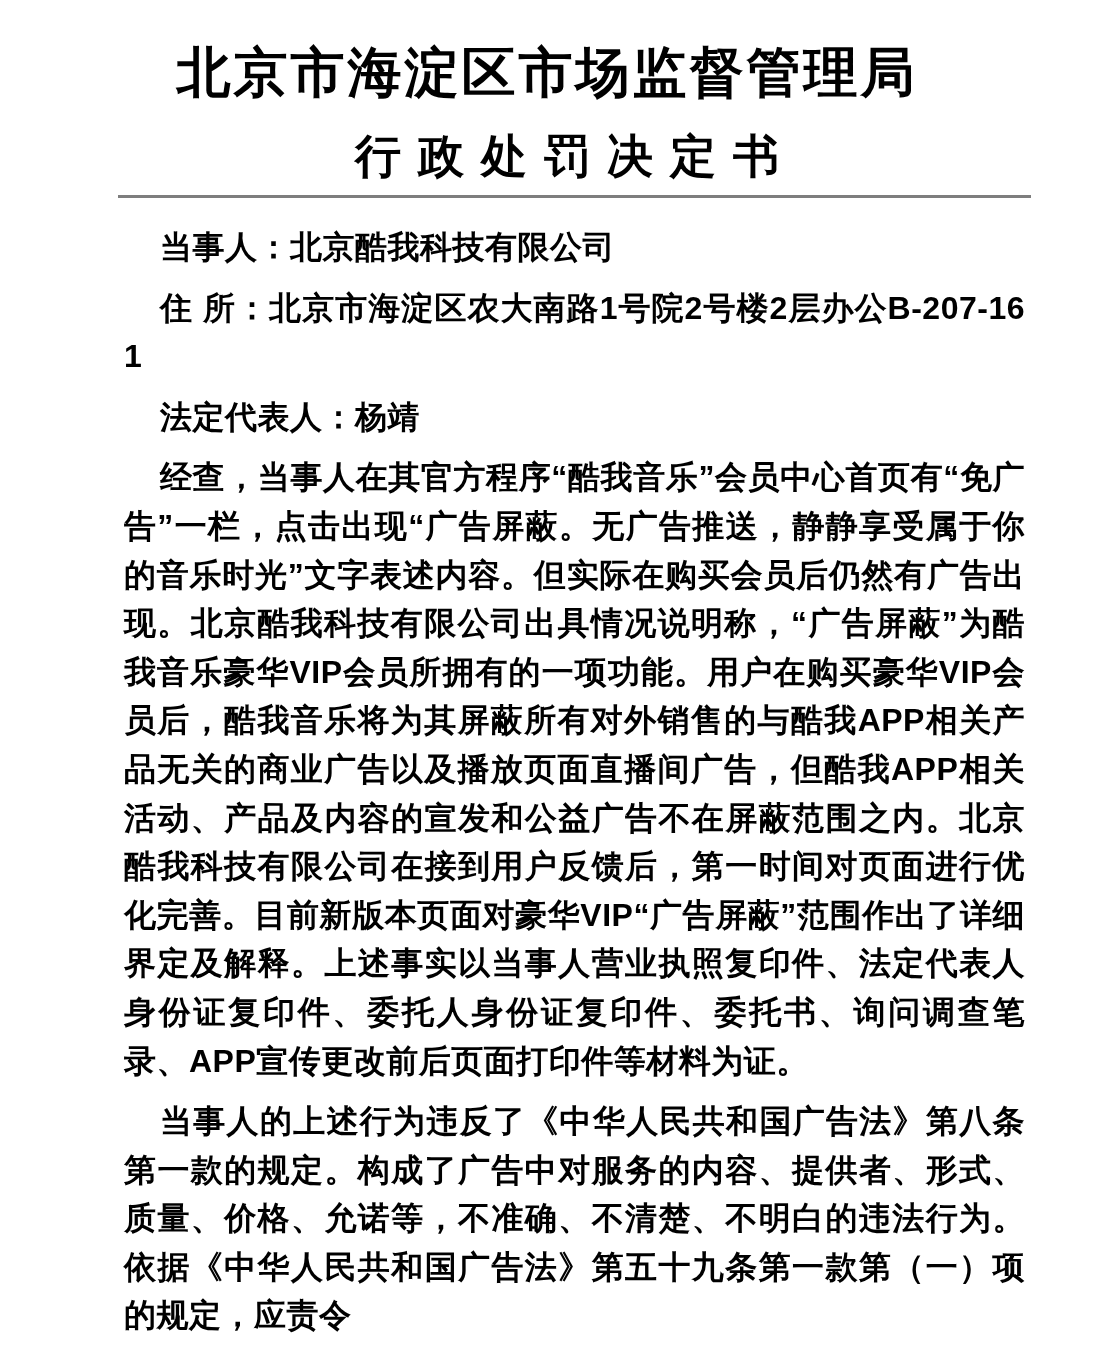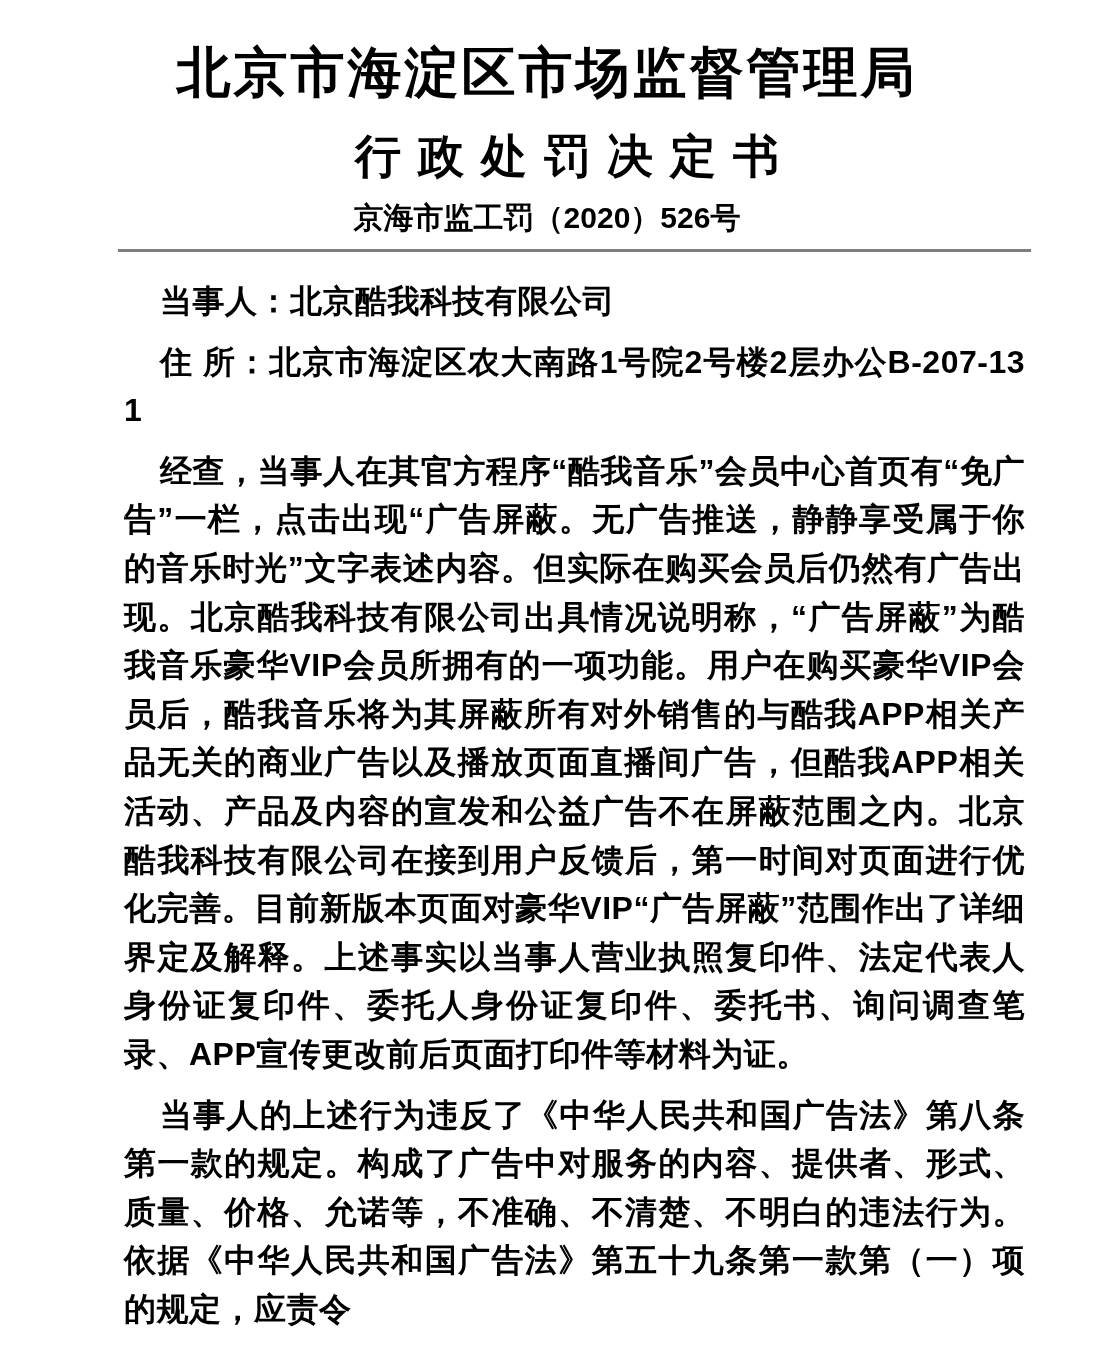--- a/index.html
+++ b/index.html
@@ -69,25 +69,25 @@
     }
   </style>
 </head>
 <body>
 
 <div class="page">
 
   <header class="doc-header">
     <h1 class="authority">北京市海淀区市场监督管理局</h1>
     <h2 class="doc-title">行政处罚决定书</h2>
-    <div class="doc-number">京海市监工罚（2020）526号</div>
   </header>
 
   <hr class="divider">
 
   <main class="doc-body">
     <p>当事人：北京酷我科技有限公司</p>
-    <p>住 所：北京市海淀区农大南路1号院2号楼2层办公B-207-131</p>
+    <p>住 所：北京市海淀区农大南路1号院2号楼2层办公B-207-161</p>
+    <p>法定代表人：杨靖</p>
     <p>经查，当事人在其官方程序“酷我音乐”会员中心首页有“免广告”一栏，点击出现“广告屏蔽。无广告推送，静静享受属于你的音乐时光”文字表述内容。但实际在购买会员后仍然有广告出现。北京酷我科技有限公司出具情况说明称，“广告屏蔽”为酷我音乐豪华VIP会员所拥有的一项功能。用户在购买豪华VIP会员后，酷我音乐将为其屏蔽所有对外销售的与酷我APP相关产品无关的商业广告以及播放页面直播间广告，但酷我APP相关活动、产品及内容的宣发和公益广告不在屏蔽范围之内。北京酷我科技有限公司在接到用户反馈后，第一时间对页面进行优化完善。目前新版本页面对豪华VIP“广告屏蔽”范围作出了详细界定及解释。上述事实以当事人营业执照复印件、法定代表人身份证复印件、委托人身份证复印件、委托书、询问调查笔录、APP宣传更改前后页面打印件等材料为证。</p>
     <p>当事人的上述行为违反了《中华人民共和国广告法》第八条第一款的规定。构成了广告中对服务的内容、提供者、形式、质量、价格、允诺等，不准确、不清楚、不明白的违法行为。依据《中华人民共和国广告法》第五十九条第一款第（一）项的规定，应责令</p>
   </main>
 
 </div>
 
 </body></html>

